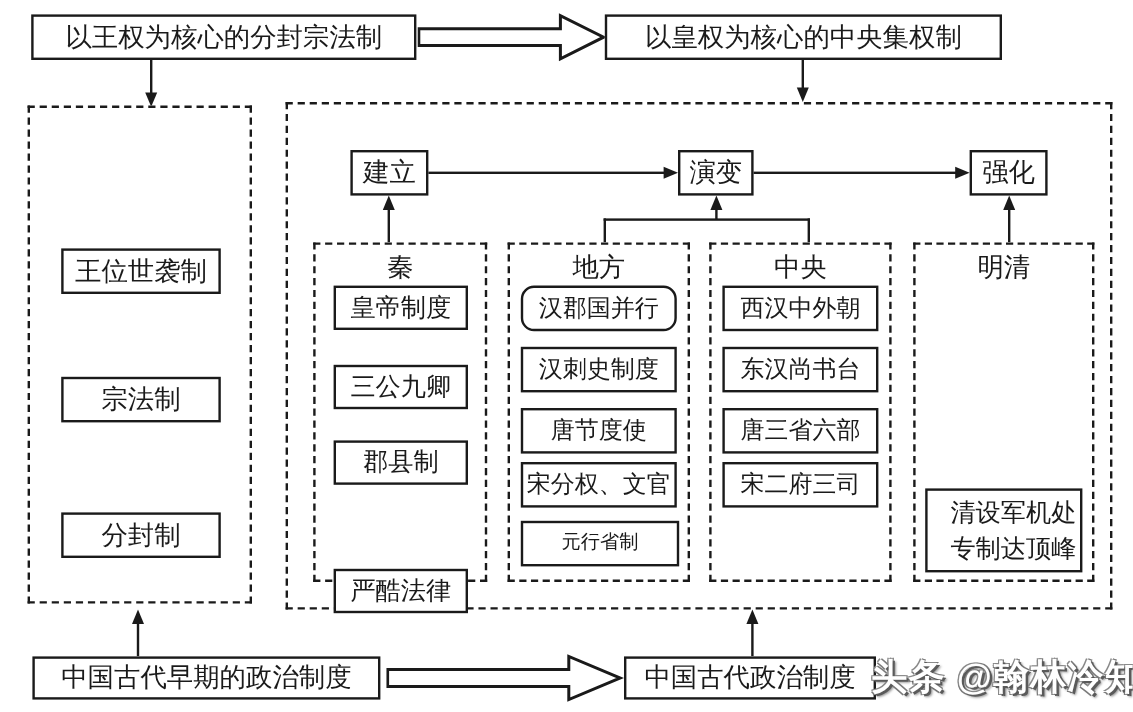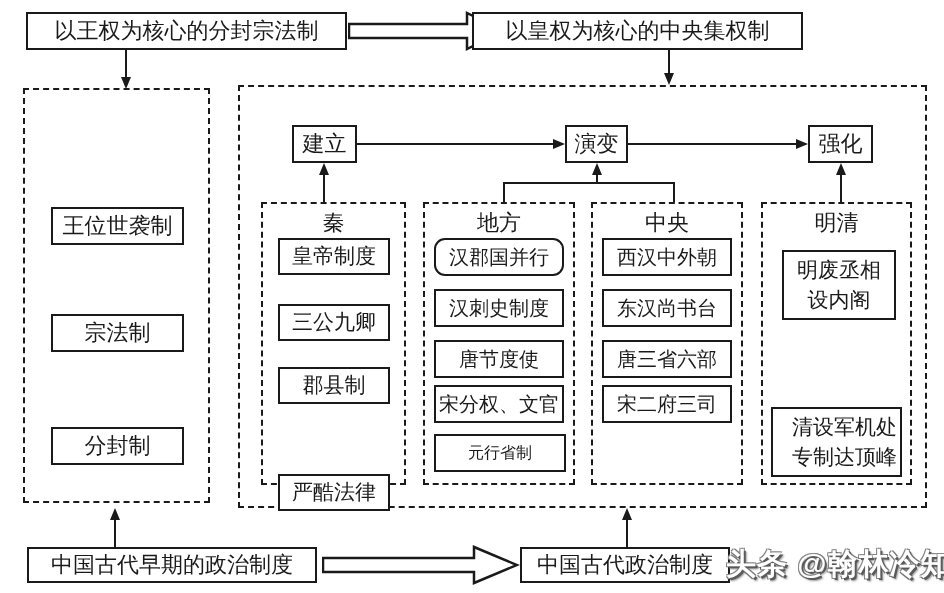--- a/index.html
+++ b/index.html
@@ -30,21 +30,21 @@
 <body>
 
 <div id="canvas">
 
   <div class="sbox" style="left:26px;top:12px;width:321px;height:38px;">以王权为核心的分封宗法制</div>
 
   <svg class="hollow" style="left:348px;top:9px;" width="158" height="44" viewBox="0 0 158 44">
     <polygon points="1,15 119,15 119,4 155,22 119,40 119,29 1,29" fill="#fff" stroke="#1a1a1a" stroke-width="2.5"></polygon>
   </svg>
 
-  <div class="sbox" style="left:472px;top:12px;width:331px;height:38px;">以皇权为核心的中央集权制</div>
+  <div class="sbox" style="left:504px;top:12px;width:331px;height:38px;">以皇权为核心的中央集权制</div>
 
   <div class="vline" style="left:125px;top:50px;width:2px;height:28px;"></div>
   <div class="ah-down" style="left:121px;top:77px;"></div>
 
   <div class="vline" style="left:668px;top:50px;width:2px;height:24px;"></div>
   <div class="ah-down" style="left:664px;top:73px;"></div>
 
   <div class="dpanel" style="left:23px;top:88px;width:187px;height:415px;"></div>
   <div class="sbox" style="left:51px;top:207px;width:133px;height:38px;">王位世袭制</div>
   <div class="sbox" style="left:51px;top:314px;width:133px;height:38px;">宗法制</div>
@@ -95,22 +95,20 @@
     <div class="colhead" style="top:4px;">中央</div>
   </div>
   <div class="sbox" style="left:602px;top:238px;width:130px;height:38px;font-size:20px;">西汉中外朝</div>
   <div class="sbox" style="left:602px;top:289px;width:130px;height:38px;font-size:20px;">东汉尚书台</div>
   <div class="sbox" style="left:602px;top:340px;width:130px;height:38px;font-size:20px;">唐三省六部</div>
   <div class="sbox" style="left:602px;top:385px;width:130px;height:38px;font-size:20px;">宋二府三司</div>
 
   <div class="dpanel" style="left:761px;top:202px;width:151px;height:283px;">
     <div class="colhead" style="top:4px;">明清</div>
   </div>
-  <div class="sbox multi" style="left:782px;top:250px;width:114px;height:70px;">明废丞相
-设内阁</div>
   <div class="sbox multi" style="left:771px;top:407px;width:131px;height:70px;padding-left:16px;">清设军机处
 专制达顶峰</div>
 
   <div class="vline" style="left:114px;top:517px;width:2px;height:30px;"></div>
   <div class="ah-up" style="left:110px;top:508px;"></div>
 
   <div class="vline" style="left:626px;top:517px;width:2px;height:30px;"></div>
   <div class="ah-up" style="left:622px;top:508px;"></div>
 
   <div class="sbox" style="left:27px;top:547px;width:290px;height:36px;">中国古代早期的政治制度</div>

